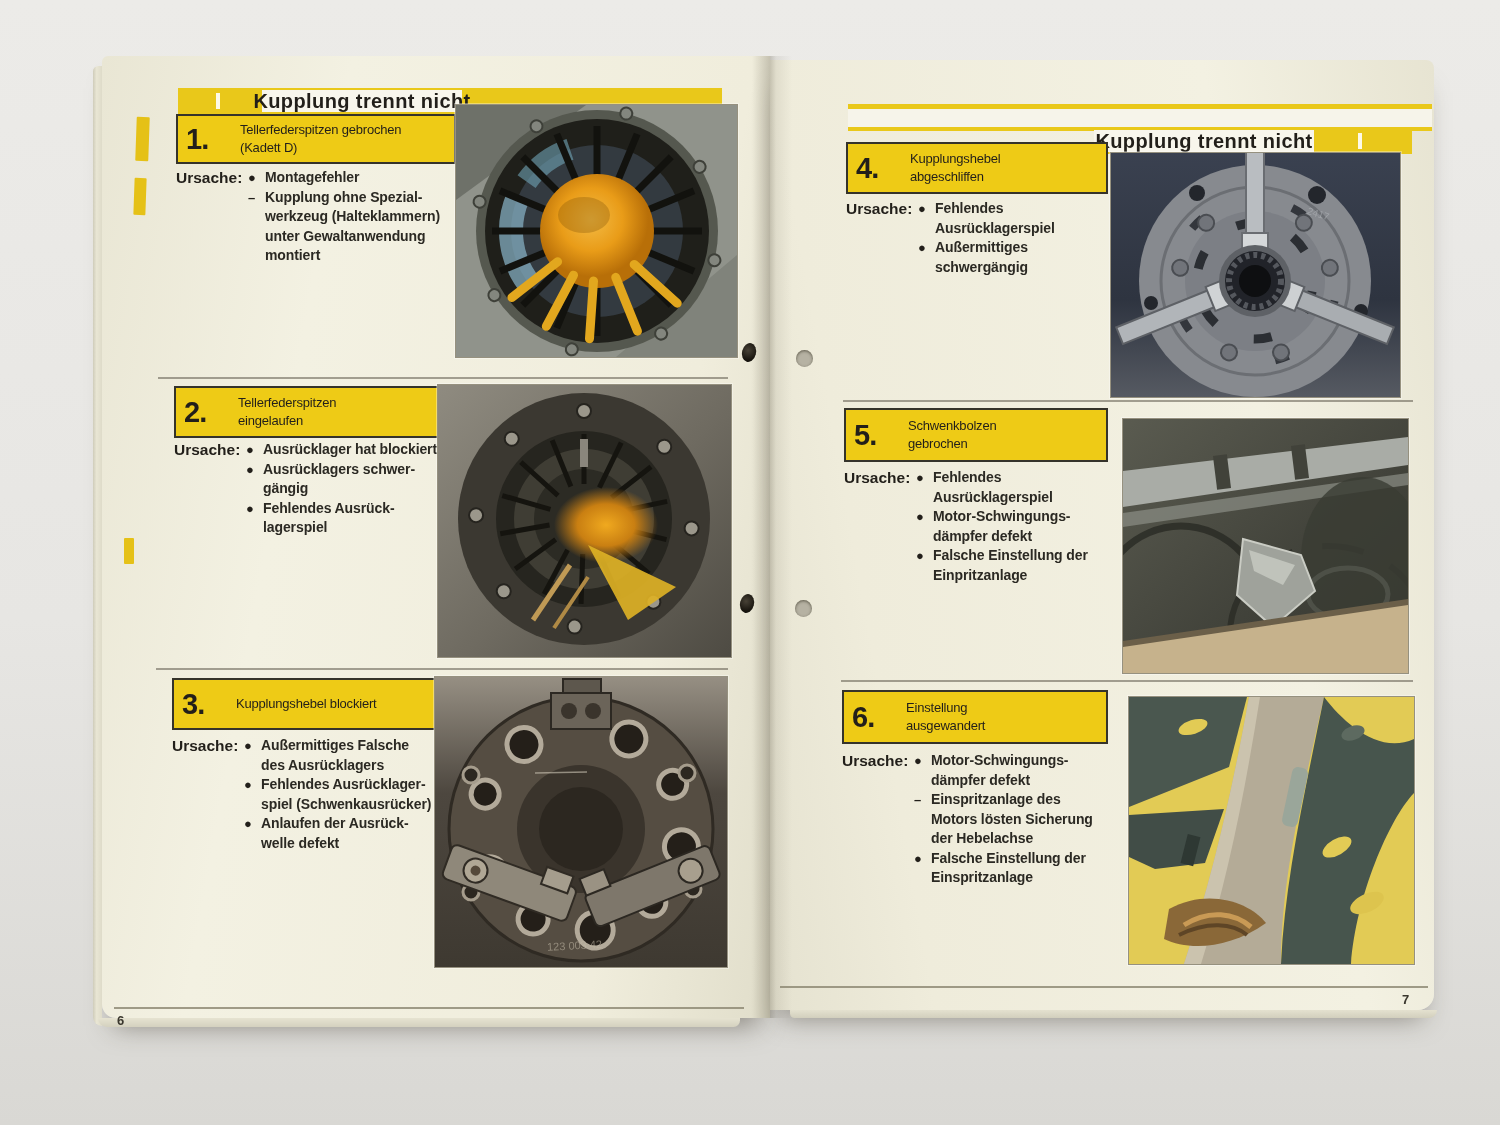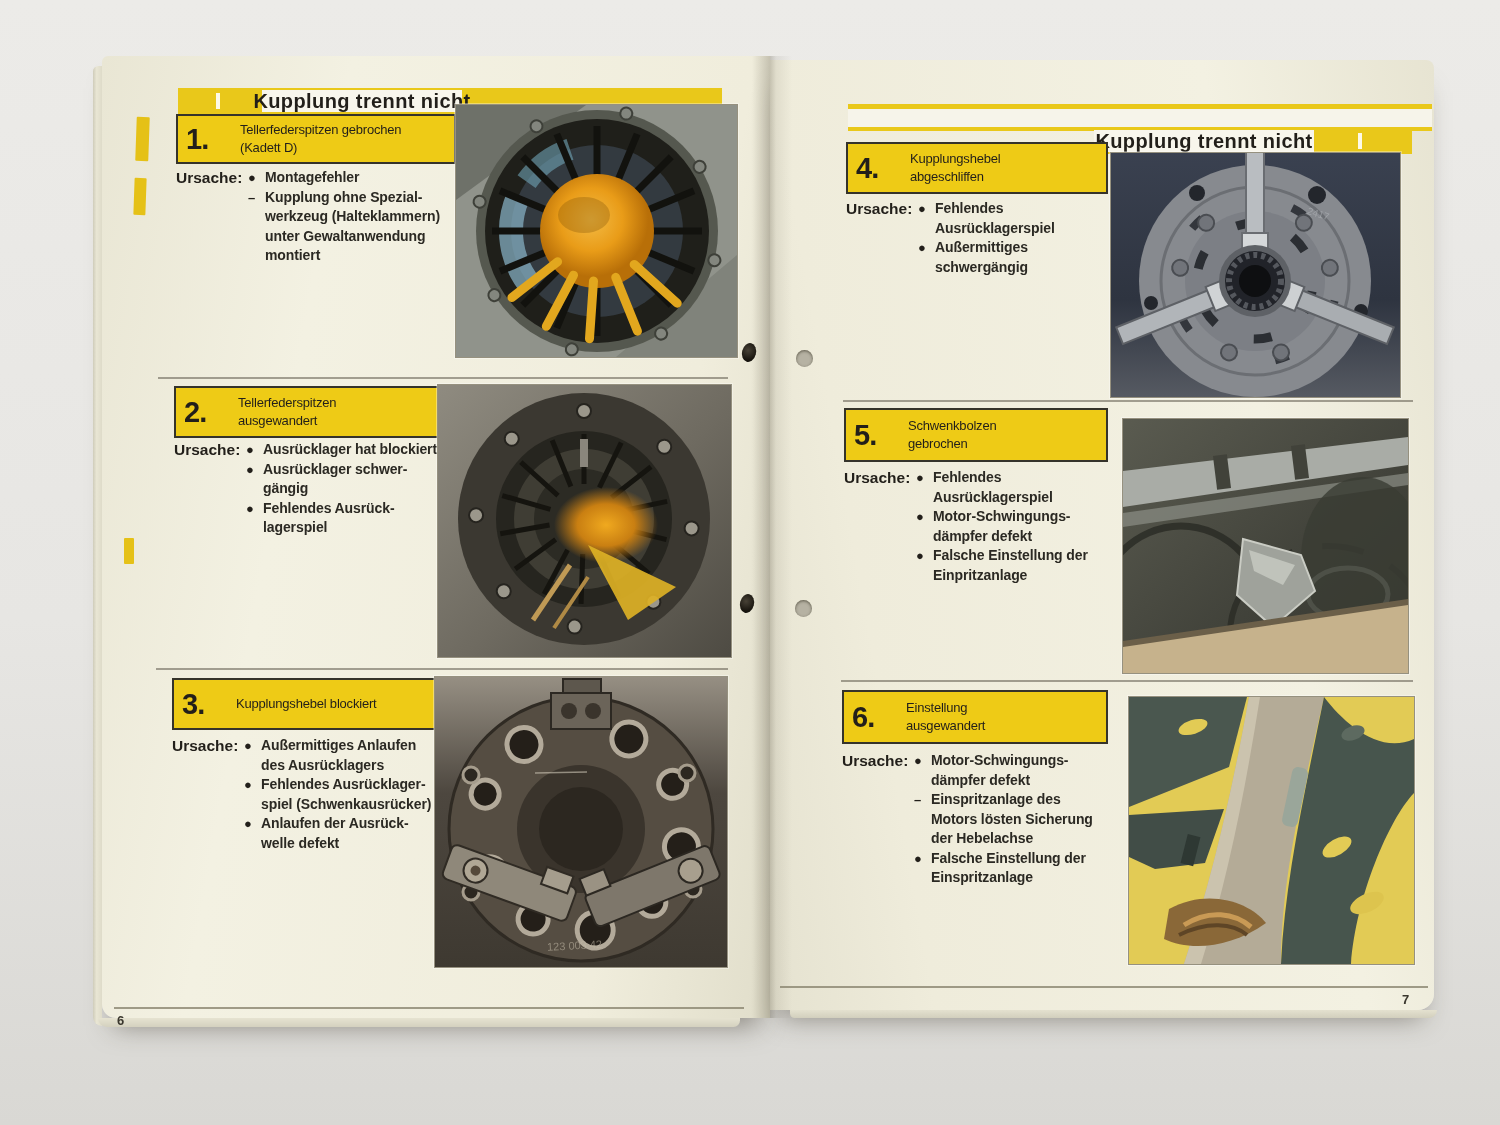--- a/index.html
+++ b/index.html
@@ -147,31 +147,31 @@
           <circle cx="141" cy="5" r="6" transform="rotate(330 141 126)"></circle>
       </g>
     </svg>
   </div>
 
   <div class="rule" style="left:158px;top:377px;width:570px;"></div>
 
   <div class="sec-bar" style="left:174px;top:386px;width:286px;height:52px;">
     <span class="sec-num">2.</span>
     <span class="sec-title">Tellerfederspitzen
-ausgewandert</span>
+eingelaufen</span>
   </div>
   <div class="cause-label" style="left:174px;top:441px;">Ursache:</div>
   <div class="cause-list" style="left:246px;top:440px;">
     <div class="cause">
         <span class="cause-marker">●</span>
         <span class="cause-text">Ausrücklager hat blockiert</span>
       </div>
     <div class="cause">
         <span class="cause-marker">●</span>
-        <span class="cause-text">Ausrücklager schwer-
+        <span class="cause-text">Ausrücklagers schwer-
 gängig</span>
       </div>
     <div class="cause">
         <span class="cause-marker">●</span>
         <span class="cause-text">Fehlendes Ausrück-
 lagerspiel</span>
       </div>
   </div>
   <div class="photo" style="left:437px;top:384px;width:293px;height:272px;">
     <svg width="293" height="272" viewBox="0 0 293 272">
@@ -229,21 +229,21 @@
   <div class="rule" style="left:156px;top:668px;width:572px;"></div>
 
   <div class="sec-bar" style="left:172px;top:678px;width:284px;height:52px;">
     <span class="sec-num">3.</span>
     <span class="sec-title">Kupplungshebel blockiert</span>
   </div>
   <div class="cause-label" style="left:172px;top:737px;">Ursache:</div>
   <div class="cause-list" style="left:244px;top:736px;">
     <div class="cause">
         <span class="cause-marker">●</span>
-        <span class="cause-text">Außermittiges Anlaufen
+        <span class="cause-text">Außermittiges Falsche
 des Ausrücklagers</span>
       </div>
     <div class="cause">
         <span class="cause-marker">●</span>
         <span class="cause-text">Fehlendes Ausrücklager-
 spiel (Schwenkausrücker)</span>
       </div>
     <div class="cause">
         <span class="cause-marker">●</span>
         <span class="cause-text">Anlaufen der Ausrück-

